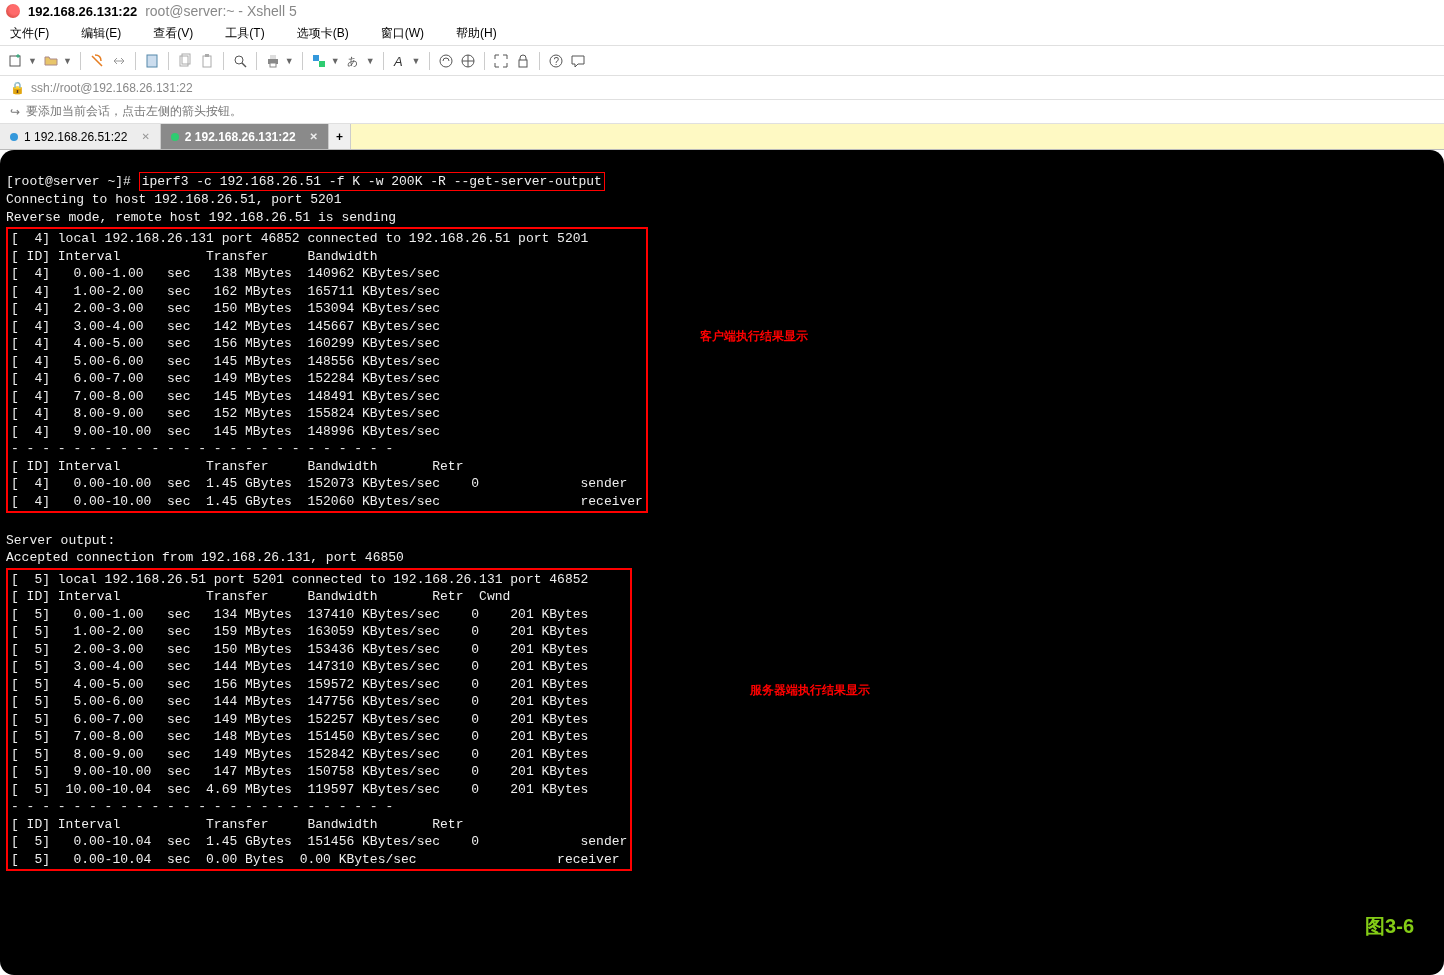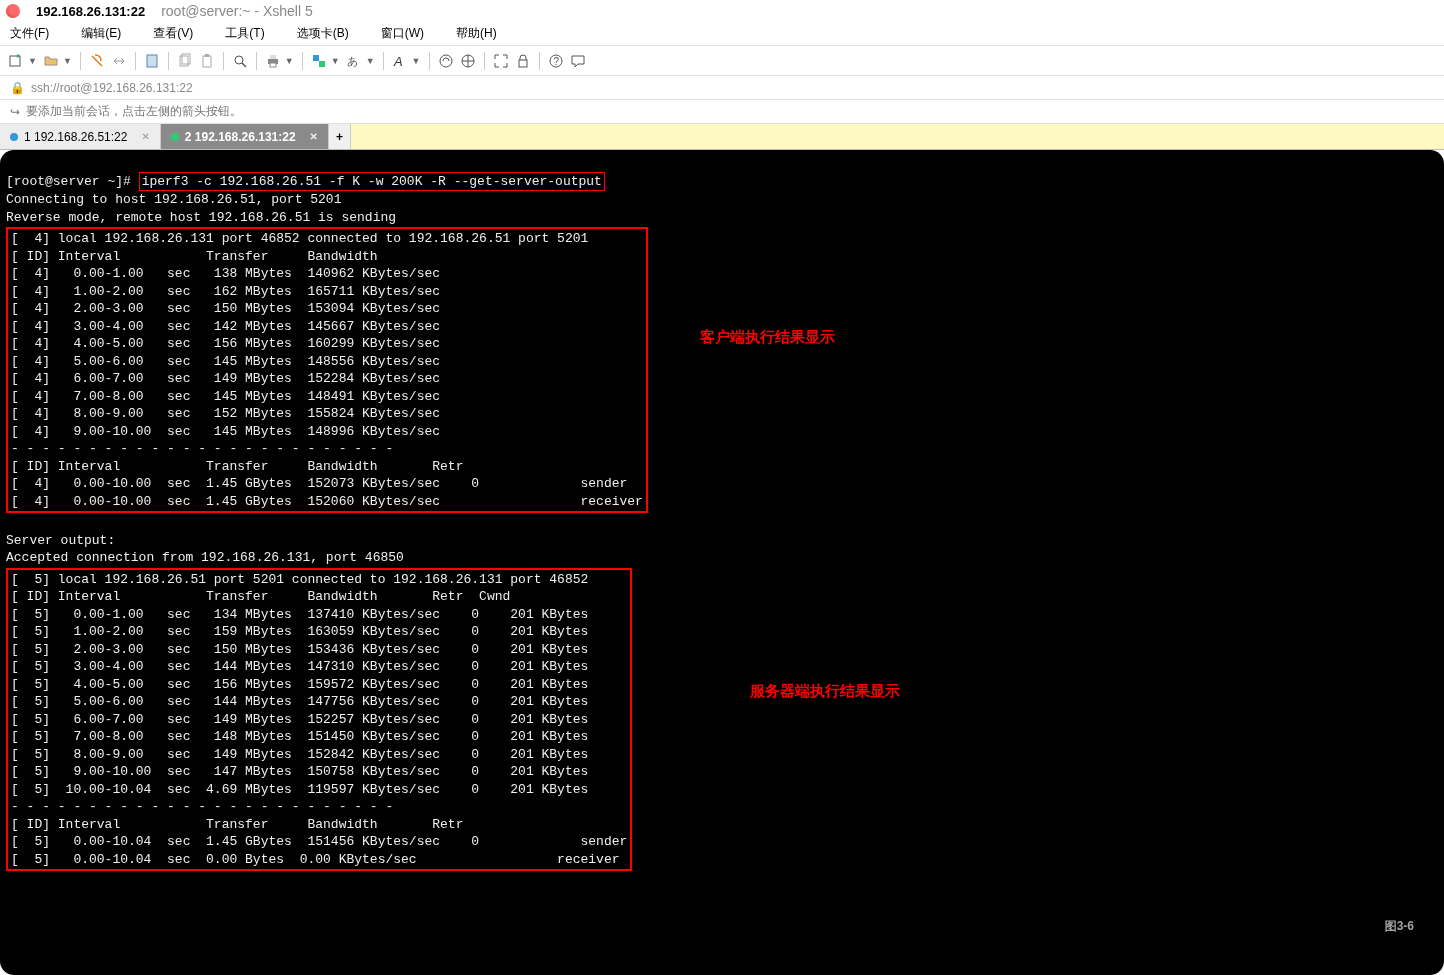--- a/index.html
+++ b/index.html
@@ -1,17 +1,17 @@
 <!DOCTYPE html>
 <html><head>
 <meta charset="utf-8">
 <style>
 * { margin: 0; padding: 0; box-sizing: border-box; }
 body { font-family: "Microsoft YaHei", Tahoma, sans-serif; font-size: 12px; background: #fff; width: 1444px; height: 975px; overflow: hidden; }
-.titlebar { height: 22px; display: flex; align-items: center; padding: 2px 6px; background: #fff; gap: 16px; }
+.titlebar { height: 22px; display: flex; align-items: center; padding: 2px 6px; background: #fff; gap: 8px; }
 .titlebar .logo { width: 14px; height: 14px; background: radial-gradient(circle at 60% 40%, #ff6b6b 40%, #c0392b 100%); border-radius: 50%; }
 .titlebar .ip { font-weight: bold; font-size: 13px; }
 .titlebar .sub { color: #888; font-size: 14px; }
 .menubar { height: 24px; display: flex; align-items: center; gap: 32px; padding: 0 10px; border-bottom: 1px solid #e0e0e0; }
 .menubar span { cursor: default; }
 .toolbar { height: 30px; display: flex; align-items: center; gap: 6px; padding: 0 8px; border-bottom: 1px solid #e0e0e0; }
 .toolbar .icon { width: 16px; height: 16px; display: inline-flex; align-items: center; justify-content: center; color: #666; }
 .toolbar .sep { width: 1px; height: 18px; background: #ccc; margin: 0 2px; }
 .addrbar { height: 24px; display: flex; align-items: center; padding: 0 10px; border-bottom: 1px solid #e0e0e0; color: #888; gap: 6px; }
 .hint { height: 24px; display: flex; align-items: center; padding: 0 10px; border-bottom: 1px solid #e0e0e0; color: #777; gap: 6px; }
@@ -20,22 +20,22 @@
 .tab.active { background: #8a8a8a; color: #fff; font-weight: bold; }
 .tab .dot { width: 8px; height: 8px; border-radius: 50%; }
 .tab .dot.blue { background: #3498db; }
 .tab .dot.green { background: #2ecc71; }
 .tab .close { margin-left: 8px; font-size: 10px; color: #fff; opacity: .85; }
 .tab.inactive .close { color: #888; }
 .tab.add { width: 22px; justify-content: center; background: #f0f0f0; font-weight: bold; }
 .terminal { background: #000; color: #eee; font-family: "Consolas","Courier New",monospace; font-size: 13px; line-height: 17.5px; padding: 4px 6px; position: relative; height: calc(975px - 22px - 24px - 30px - 24px - 24px - 26px); white-space: pre; border-radius: 14px; }
 .cmd-box { border: 1px solid #ff0000; padding: 0 2px; display: inline-block; }
 .result-box { border: 2px solid #ff0000; display: inline-block; padding: 1px 3px; margin: 1px 0; }
-.annot { position: absolute; color: #ff0000; font-family: "Microsoft YaHei",sans-serif; font-size: 15px; font-weight: bold; }
-.fig-label { position: absolute; right: 30px; bottom: 40px; color: #a3a3a3; font-family: "Microsoft YaHei",sans-serif; font-size: 12px; font-weight: bold; }
+.annot { position: absolute; color: #ff0000; font-family: "Microsoft YaHei",sans-serif; font-size: 12px; font-weight: bold; }
+.fig-label { position: absolute; right: 30px; bottom: 40px; color: #84cc16; font-family: "Microsoft YaHei",sans-serif; font-size: 20px; font-weight: bold; }
 .dd { color: #666; font-size: 9px; margin-left: -2px; }
 svg { width: 16px; height: 16px; }
 </style>
 </head>
 <body>
 
 <div class="titlebar">
   <span class="logo"></span>
   <span class="ip">192.168.26.131:22</span>
   <span class="sub">root@server:~ - Xshell 5</span>

